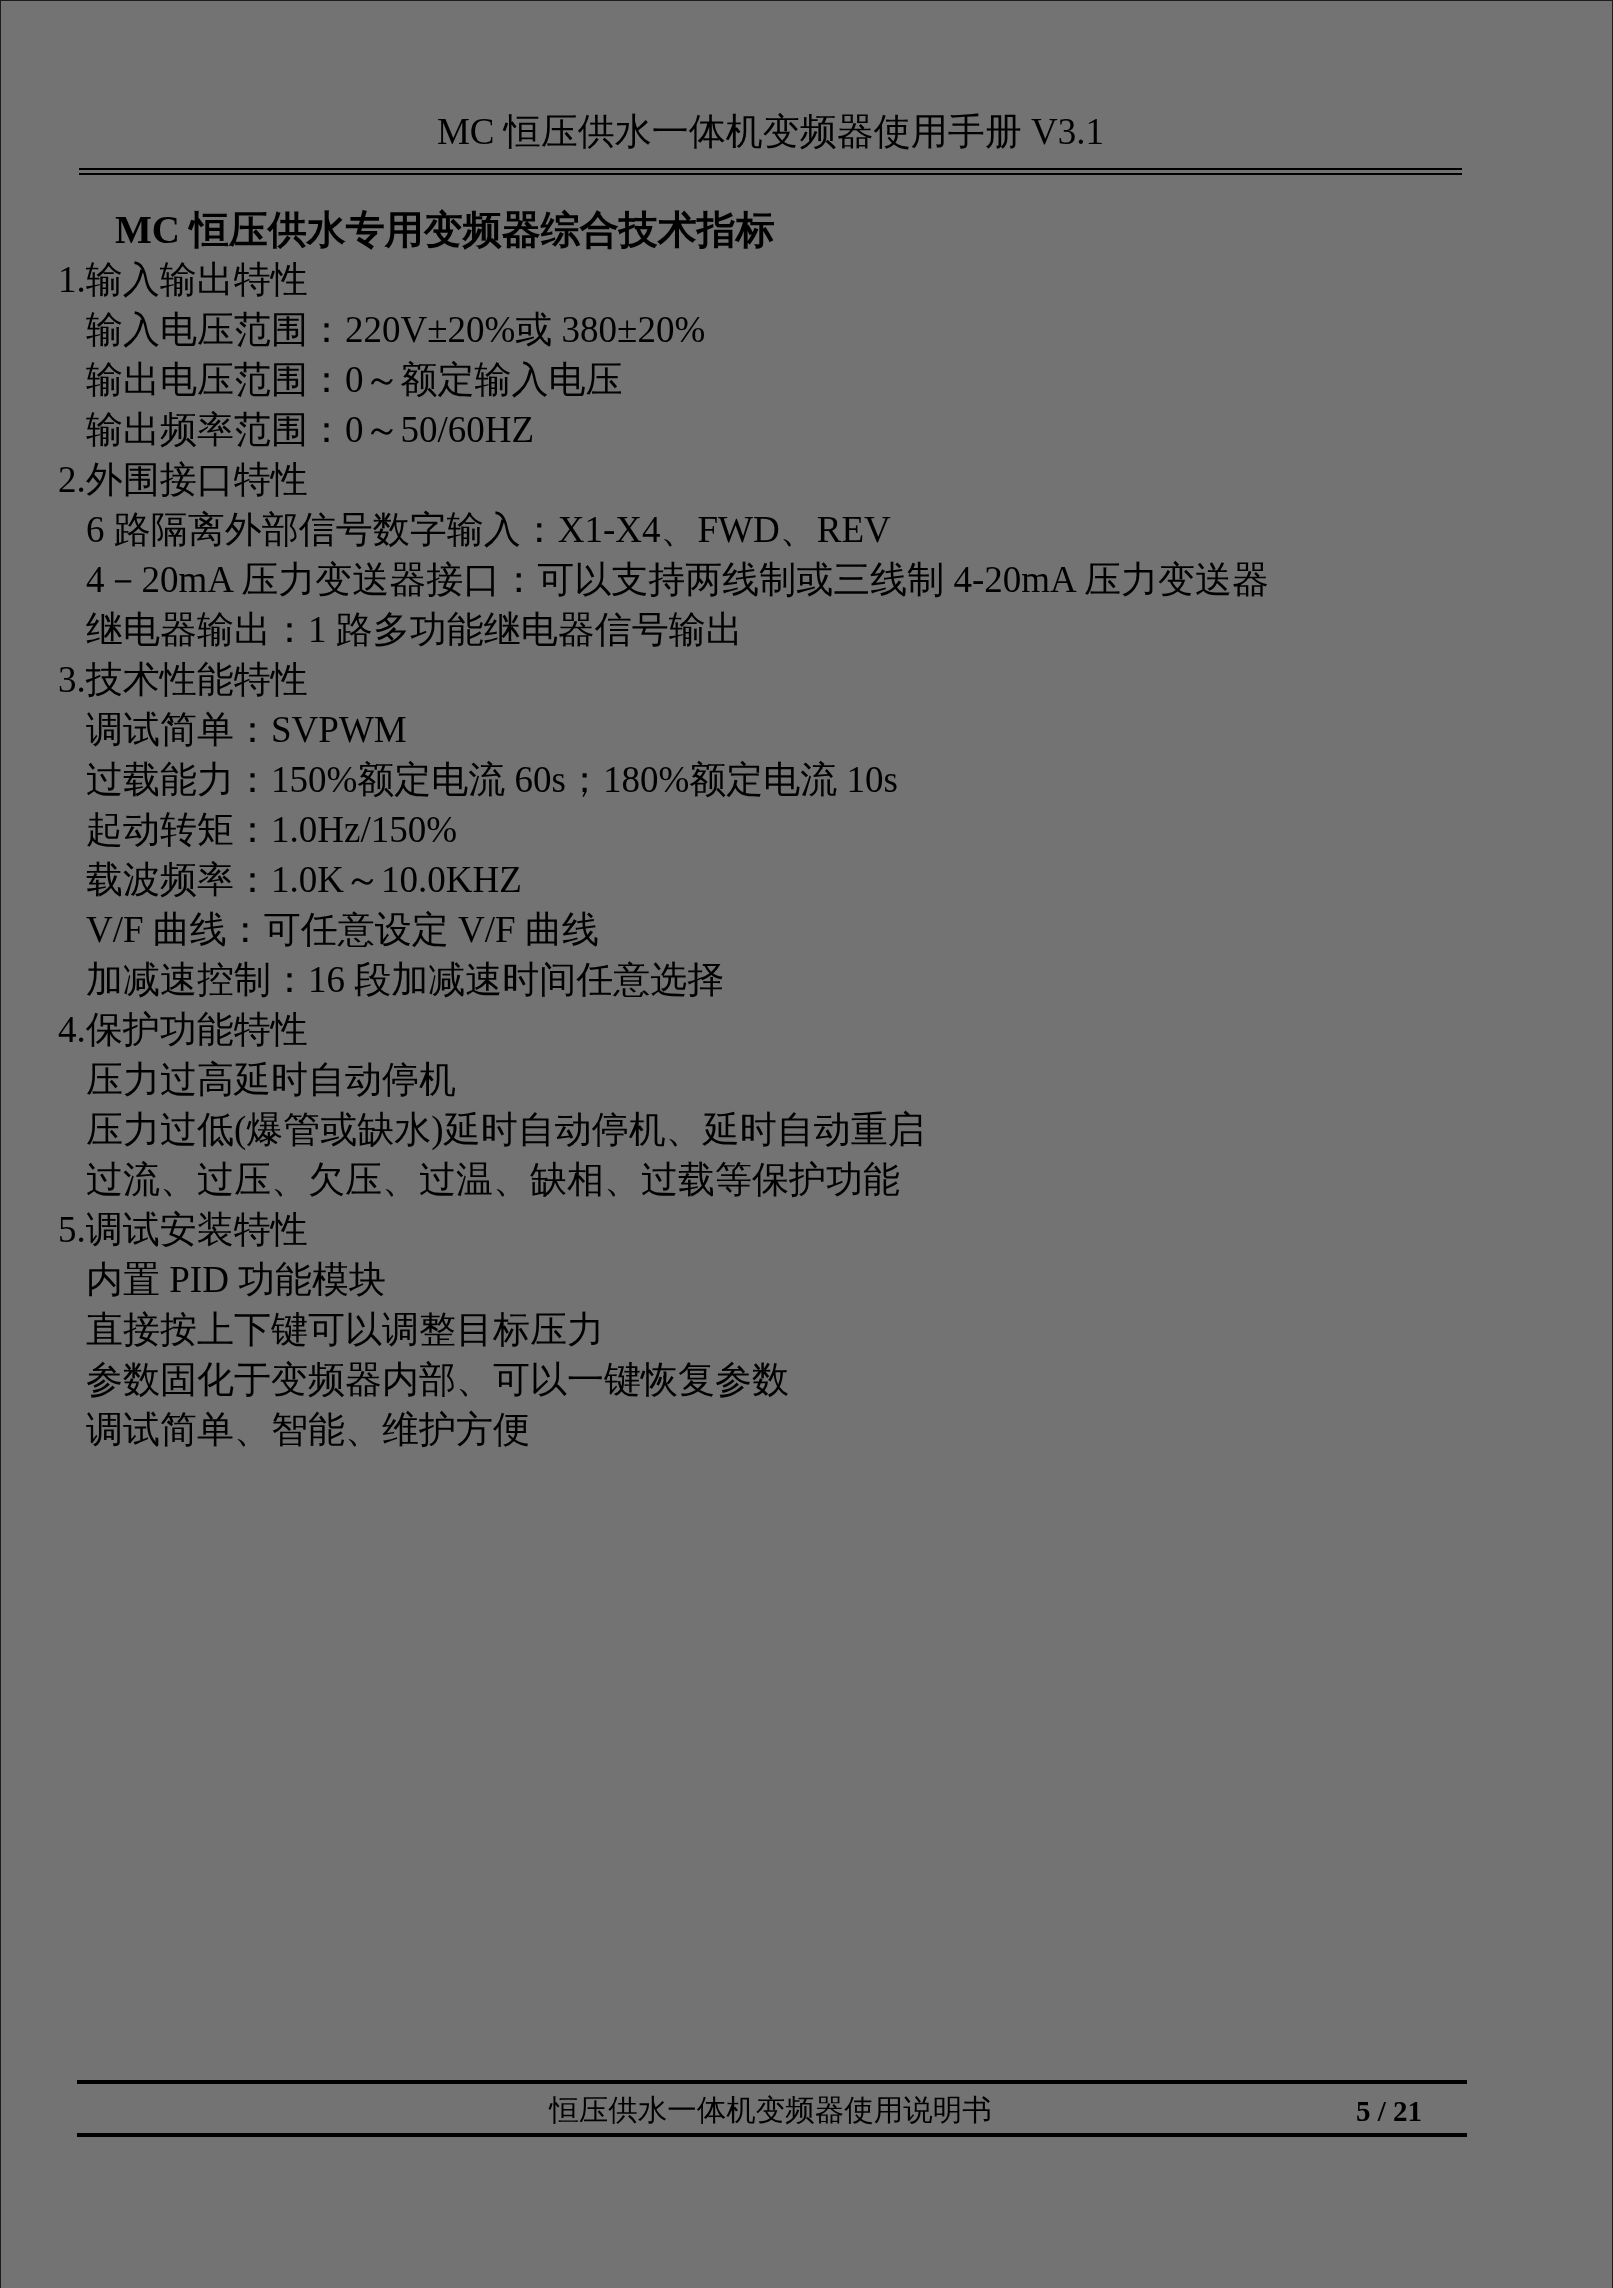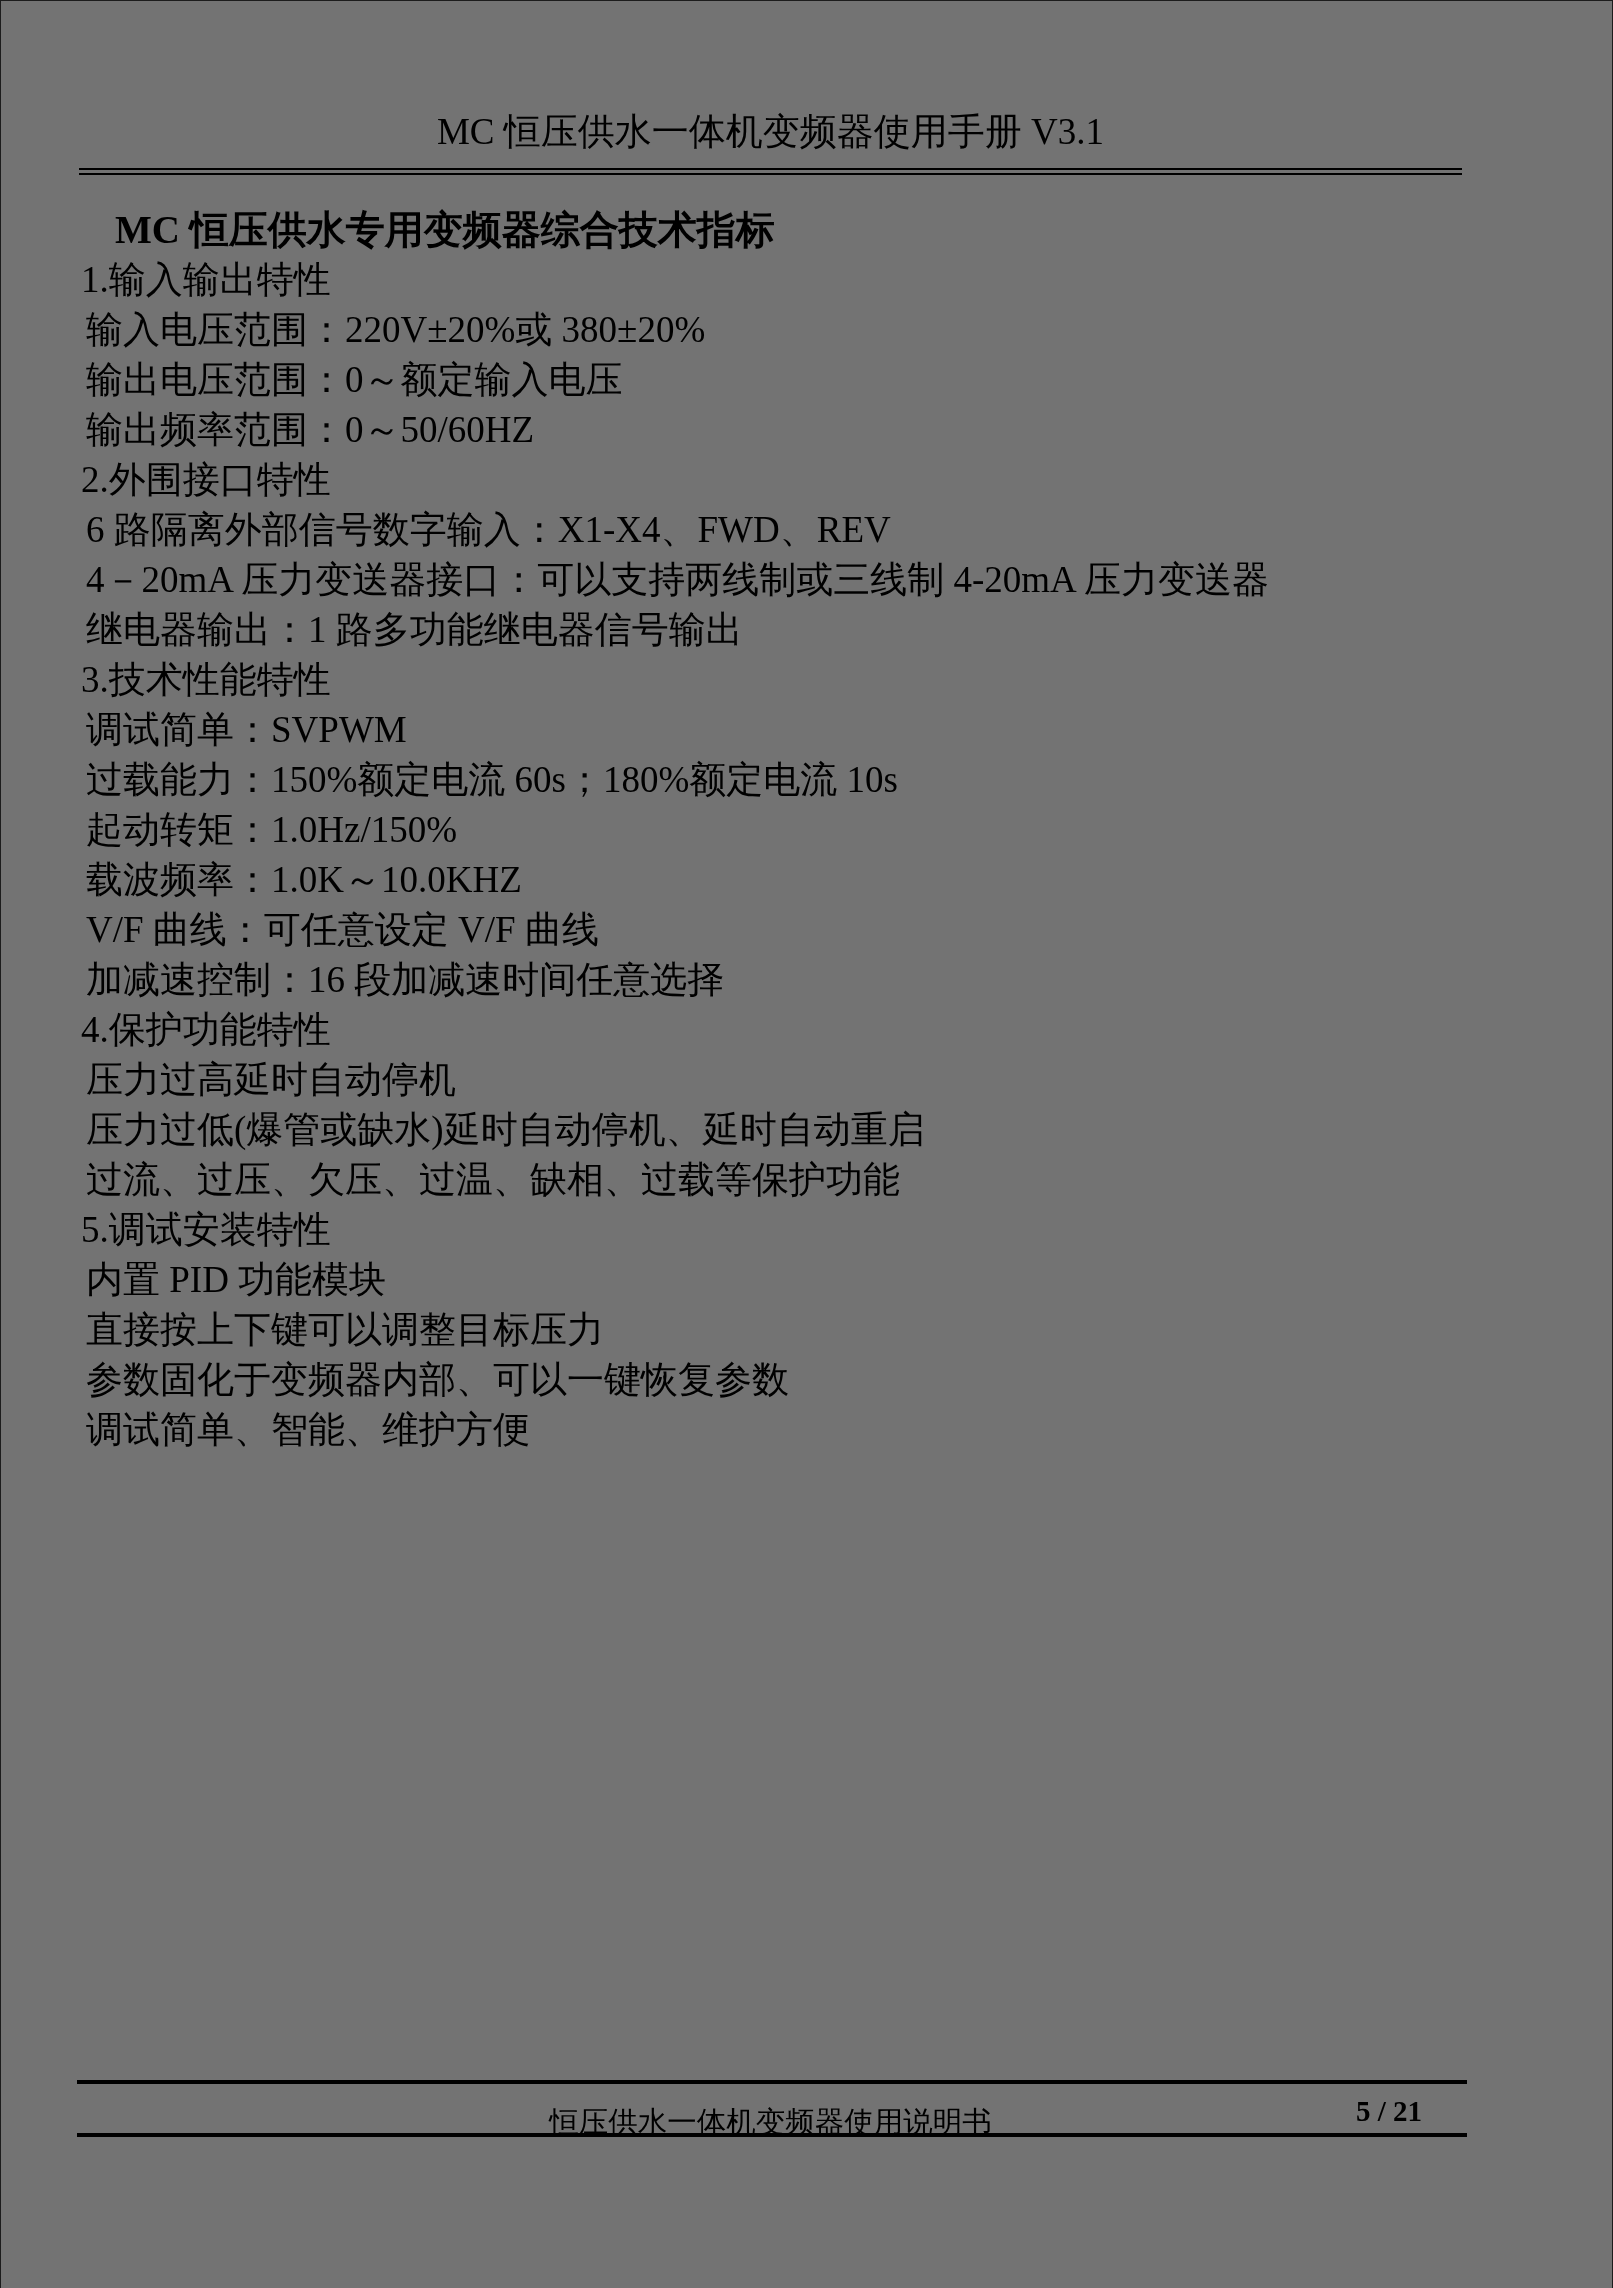--- a/index.html
+++ b/index.html
@@ -50,21 +50,21 @@
     line-height: 50px;
     font-size: 37px;
     white-space: pre;
   }
   .doc-title {
     padding-left: 114px;
     font-weight: bold;
     font-size: 39px;
   }
   .sec-heading {
-    padding-left: 80px;
+    padding-left: 57px;
   }
   .sec-item {
     padding-left: 85px;
   }
   
   .footer-rule-top {
     position: absolute;
     top: 2079px;
     left: 76px;
     width: 1390px;
@@ -81,21 +81,20 @@
   }
   .footer-title {
     position: absolute;
     top: 2091px;
     left: 78px;
     width: 1383px;
     text-align: center;
     font-size: 29.5px;
     line-height: 37px;
     white-space: pre;
-    margin-top: 12px;
   }
   .footer-page {
     position: absolute;
     top: 2093px;
     left: 1355px;
     font-size: 29px;
     line-height: 35px;
     font-weight: bold;
     white-space: pre;
   }

